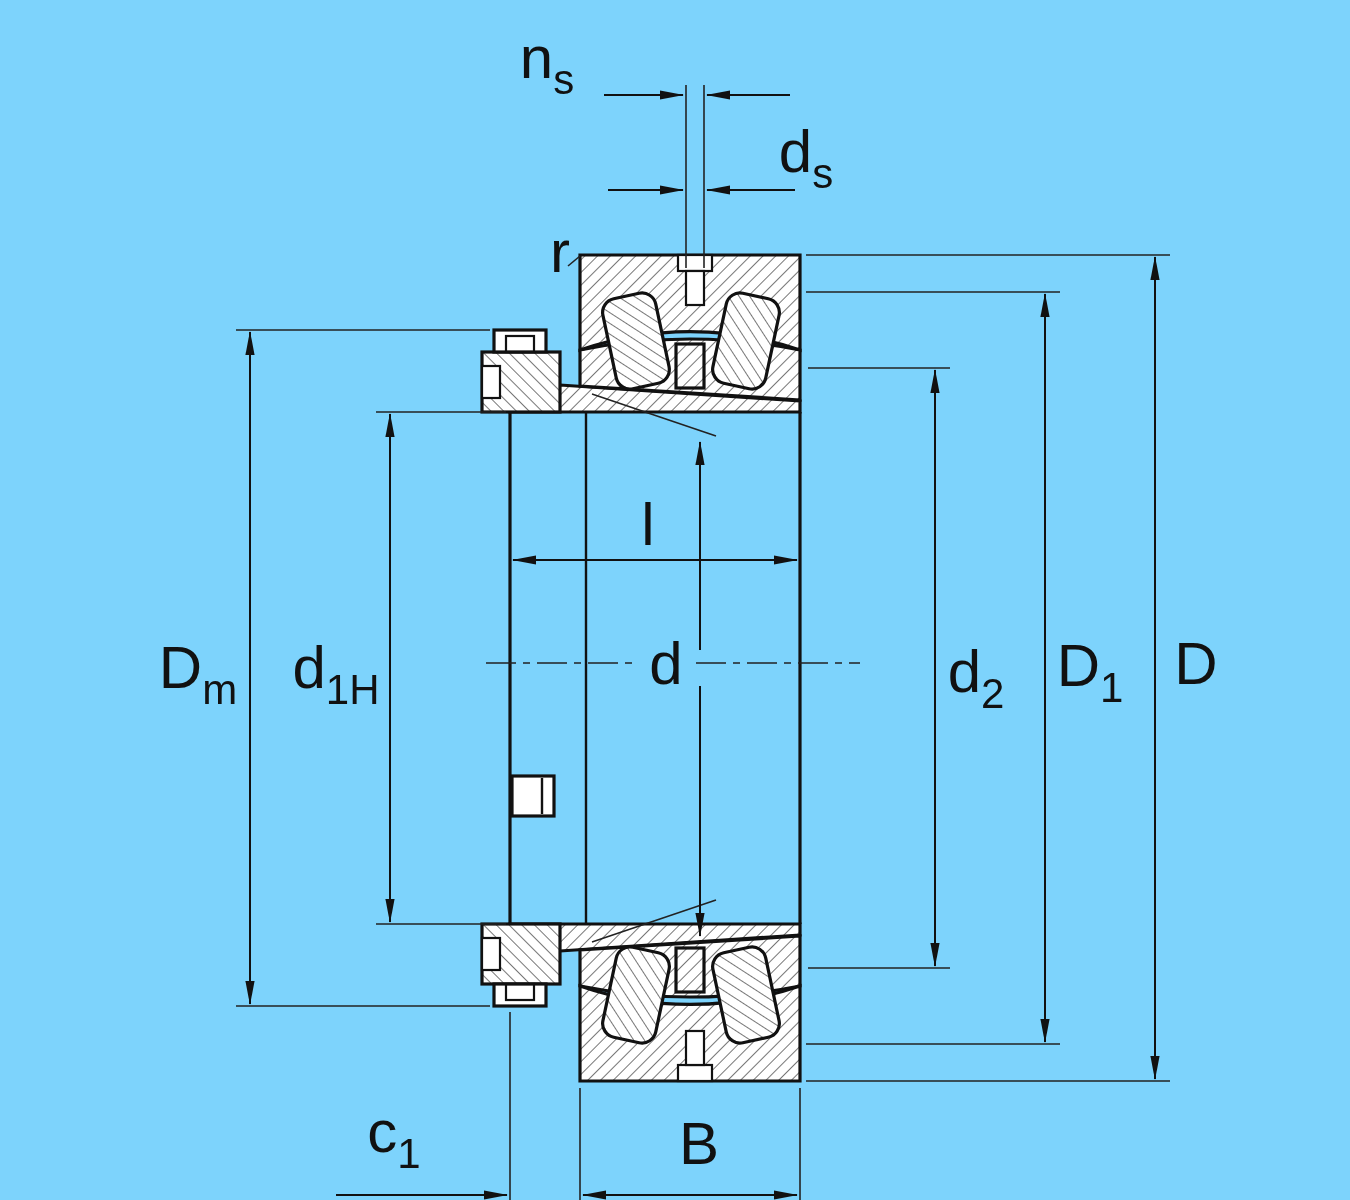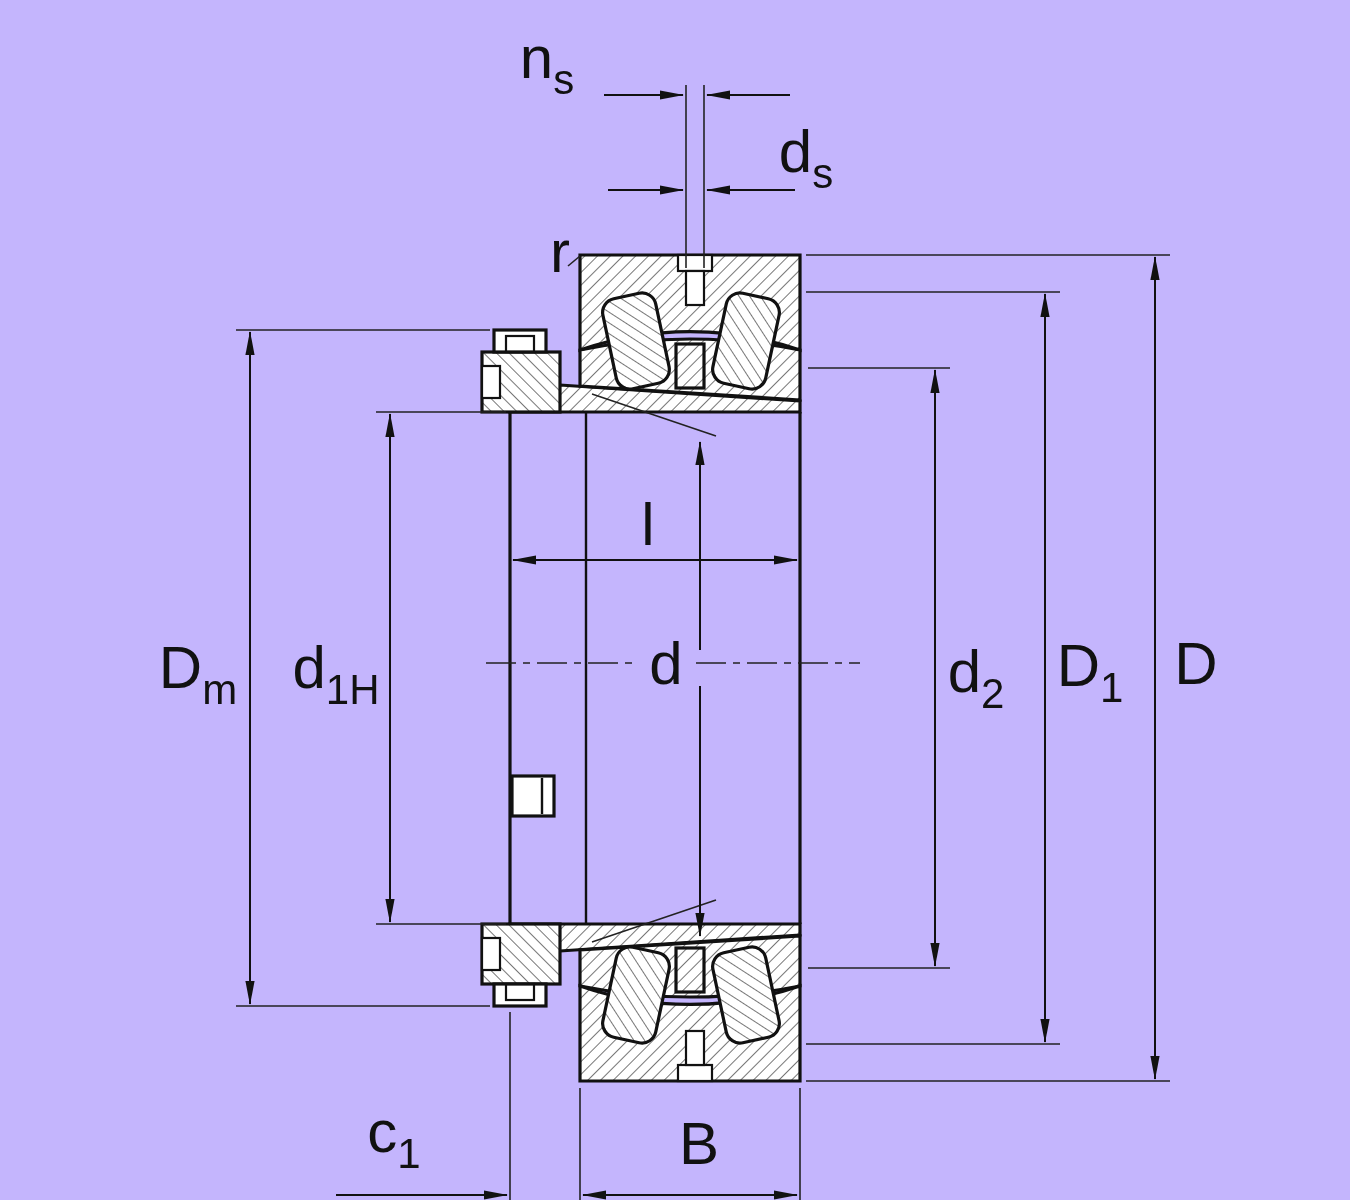--- a/index.html
+++ b/index.html
@@ -1,16 +1,16 @@
 <!DOCTYPE html>
 <html><head>
 <meta charset="utf-8">
 <style>
   html,body{margin:0;padding:0;background:#ffffff;}
-  .canvas{width:1350px;height:1200px;background:#c4b5fd;position:relative;overflow:hidden;}
+  .canvas{width:1350px;height:1200px;background:#7dd3fc;position:relative;overflow:hidden;}
   svg{display:block;}
   .white{fill:#ffffff;}
   .part1{fill:url(#h1);stroke:#111111;stroke-width:3.2;stroke-linejoin:miter;}
   .part2{fill:url(#h2);stroke:#111111;stroke-width:3.2;stroke-linejoin:miter;}
   .wline{fill:#ffffff;stroke:#111111;stroke-width:3.2;}
   .wline2{fill:#ffffff;stroke:#111111;stroke-width:2.2;}
   .mline{fill:none;stroke:#111111;stroke-width:2.2;}
   .thick{stroke:#111111;stroke-width:3.2;fill:none;}
   .med{stroke:#111111;stroke-width:2.4;fill:none;}
   .dim{stroke:#111111;stroke-width:2;fill:none;}

